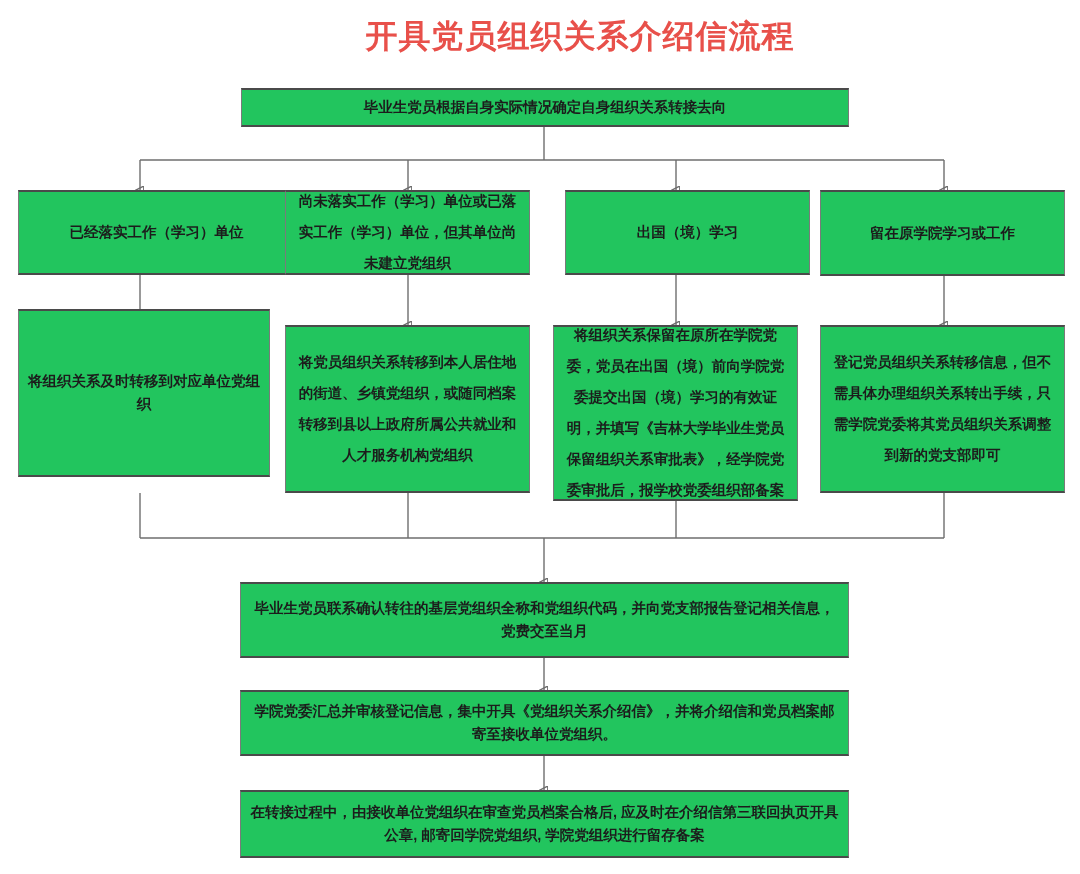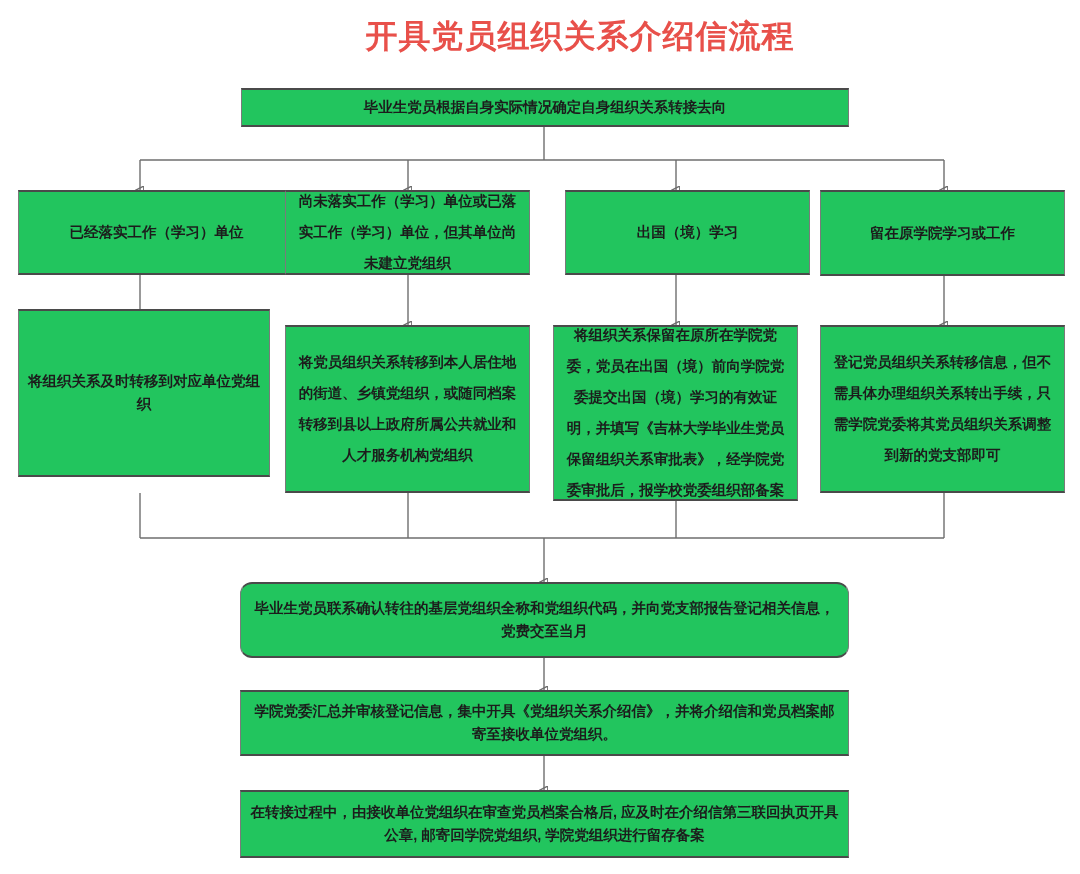--- a/index.html
+++ b/index.html
@@ -117,19 +117,19 @@
   <div class="node" style="left:820px; top:190px; width:245px; height:86px;">留在原学院学习或工作</div>
 
   <div class="node" style="left:18px; top:309px; width:252px; height:168px;">将组织关系及时转移到对应单位党组织</div>
 
   <div class="node tall" style="left:285px; top:325px; width:245px; height:168px;">将党员组织关系转移到本人居住地的街道、乡镇党组织，或随同档案转移到县以上政府所属公共就业和人才服务机构党组织</div>
 
   <div class="node tall" style="left:553px; top:325px; width:245px; height:176px;">将组织关系保留在原所在学院党委，党员在出国（境）前向学院党委提交出国（境）学习的有效证明，并填写《吉林大学毕业生党员保留组织关系审批表》，经学院党委审批后，报学校党委组织部备案</div>
 
   <div class="node tall" style="left:820px; top:325px; width:245px; height:168px;">登记党员组织关系转移信息，但不需具体办理组织关系转出手续，只需学院党委将其党员组织关系调整到新的党支部即可</div>
 
-  <div class="node" style="left:240px; top:582px; width:609px; height:76px;border-radius:12px;">毕业生党员联系确认转往的基层党组织全称和党组织代码，并向党支部报告登记相关信息，党费交至当月</div>
+  <div class="node" style="left:240px; top:582px; width:609px; height:76px;">毕业生党员联系确认转往的基层党组织全称和党组织代码，并向党支部报告登记相关信息，党费交至当月</div>
 
   <div class="node" style="left:240px; top:690px; width:609px; height:66px;">学院党委汇总并审核登记信息，集中开具《党组织关系介绍信》，并将介绍信和党员档案邮寄至接收单位党组织。</div>
 
   <div class="node" style="left:240px; top:790px; width:609px; height:68px;text-align:center;">在转接过程中，由接收单位党组织在审查党员档案合格后, 应及时在介绍信第三联回执页开具公章, 邮寄回学院党组织, 学院党组织进行留存备案</div>
 
 </div>
 
 </body></html>

